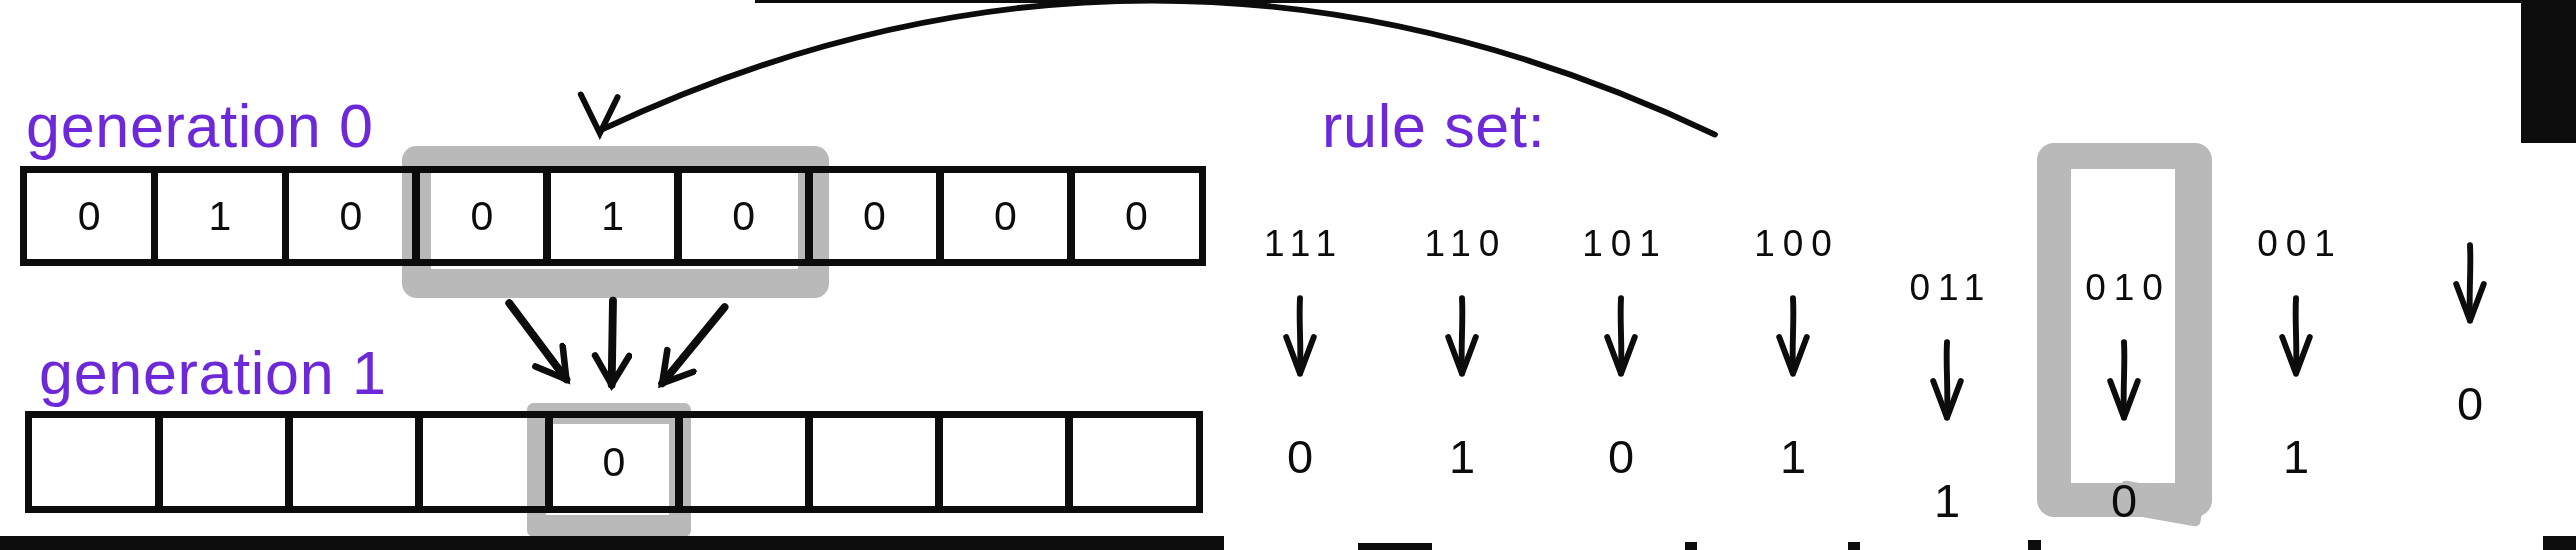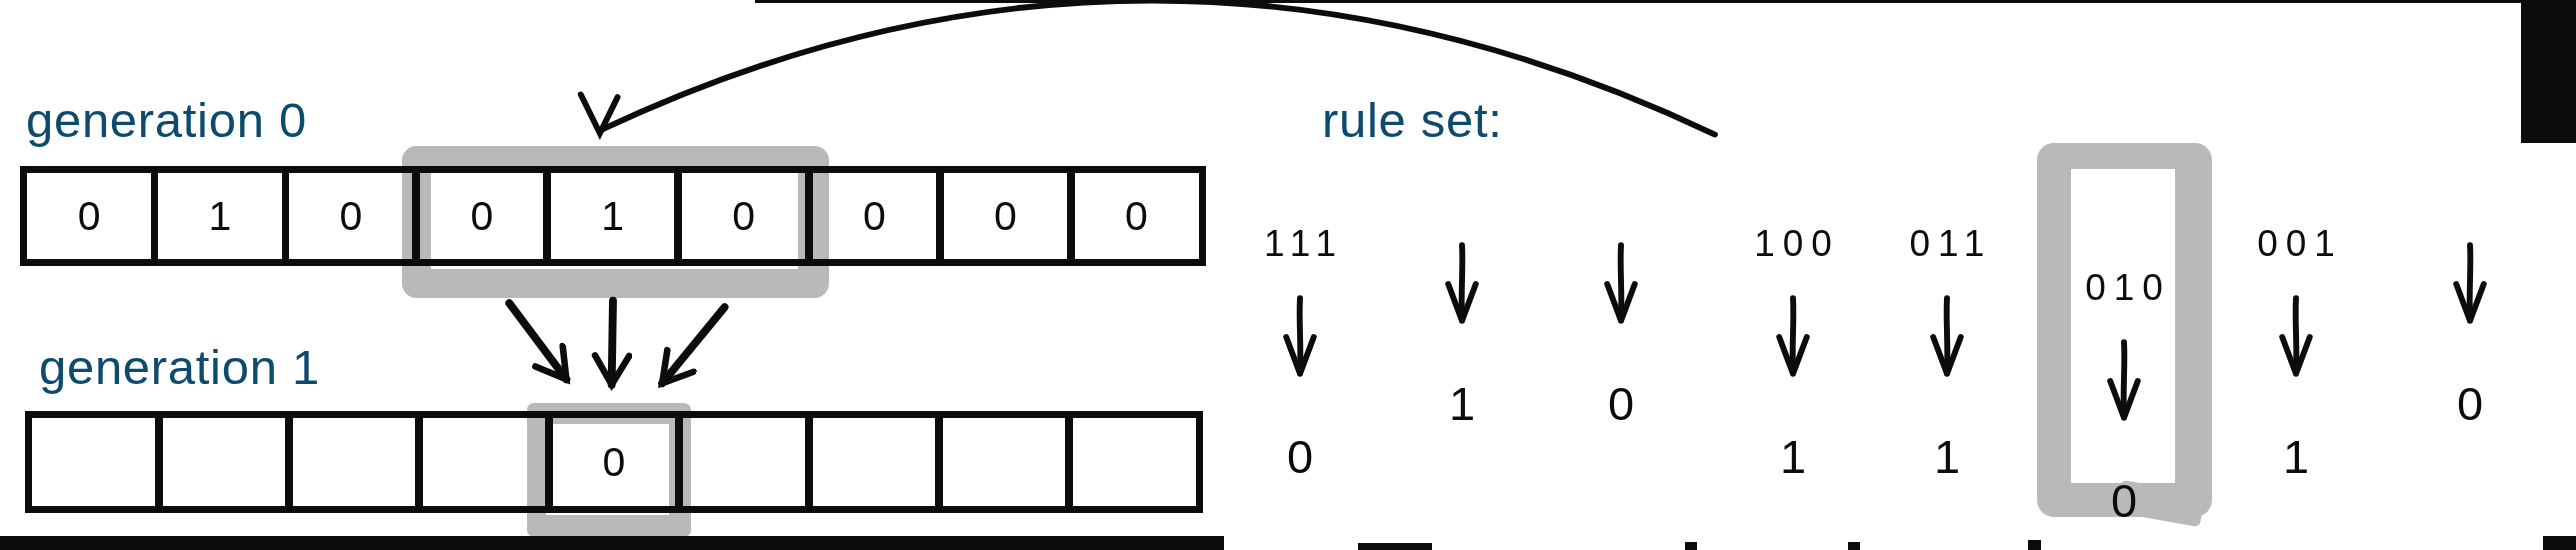--- a/index.html
+++ b/index.html
@@ -7,24 +7,24 @@
     position: relative;
     width: 2576px;
     height: 550px;
     background: #ffffff;
     overflow: hidden;
     font-family: "Liberation Sans", sans-serif;
     color: #0c0c0c;
   }
   .abs { position: absolute; }
   .label {
-    font-size: 49px;
+    font-size: 61px;
     line-height: 1.0;
     letter-spacing: 0.7px;
-    color: #0c4a6e;
+    color: #6d28d9;
     white-space: nowrap;
   }
   
   .cell-row {
     position: absolute;
     display: flex;
     z-index: 3;
   }
   .cell {
     flex: 1 1 0;
@@ -128,42 +128,44 @@
 
   <div class="rule-col" style="left:1218px;">
     <div class="rule-pattern">111</div>
     <svg class="rule-arrow" viewBox="0 0 64 128">
       <path d="M32 5 C30 40 34 78 32 112" fill="none" stroke="#0c0c0c" stroke-width="9" stroke-linecap="round"></path>
       <path d="M11 64 L32 120 M53 64 L32 120" fill="none" stroke="#0c0c0c" stroke-width="9" stroke-linecap="round"></path>
     </svg>
     <div class="rule-output">0</div>
   </div>
   <div class="rule-col" style="left:1380px;">
+    <div class="rule-pattern">110</div>
     <svg class="rule-arrow" viewBox="0 0 64 128">
       <path d="M32 5 C34 40 30 78 32 112" fill="none" stroke="#0c0c0c" stroke-width="9" stroke-linecap="round"></path>
       <path d="M11 64 L32 120 M53 64 L32 120" fill="none" stroke="#0c0c0c" stroke-width="9" stroke-linecap="round"></path>
     </svg>
     <div class="rule-output">1</div>
   </div>
   <div class="rule-col" style="left:1539px;">
+    <div class="rule-pattern">101</div>
     <svg class="rule-arrow" viewBox="0 0 64 128">
       <path d="M32 5 C30 40 34 78 32 112" fill="none" stroke="#0c0c0c" stroke-width="9" stroke-linecap="round"></path>
       <path d="M11 64 L32 120 M53 64 L32 120" fill="none" stroke="#0c0c0c" stroke-width="9" stroke-linecap="round"></path>
     </svg>
     <div class="rule-output">0</div>
   </div>
   <div class="rule-col" style="left:1711px;">
     <div class="rule-pattern">100</div>
     <svg class="rule-arrow" viewBox="0 0 64 128">
       <path d="M32 5 C34 40 30 78 32 112" fill="none" stroke="#0c0c0c" stroke-width="9" stroke-linecap="round"></path>
       <path d="M11 64 L32 120 M53 64 L32 120" fill="none" stroke="#0c0c0c" stroke-width="9" stroke-linecap="round"></path>
     </svg>
     <div class="rule-output">1</div>
   </div>
-  <div class="rule-col" style="left:1865px;">
+  <div class="rule-col" style="left:1865px;margin-top:44px;">
     <div class="rule-pattern">011</div>
     <svg class="rule-arrow" viewBox="0 0 64 128">
       <path d="M32 5 C30 40 34 78 32 112" fill="none" stroke="#0c0c0c" stroke-width="9" stroke-linecap="round"></path>
       <path d="M11 64 L32 120 M53 64 L32 120" fill="none" stroke="#0c0c0c" stroke-width="9" stroke-linecap="round"></path>
     </svg>
     <div class="rule-output">1</div>
   </div>
   <div class="rule-col" style="left:2042px;margin-top:44px;">
     <div class="rule-pattern">010</div>
     <svg class="rule-arrow" viewBox="0 0 64 128">

